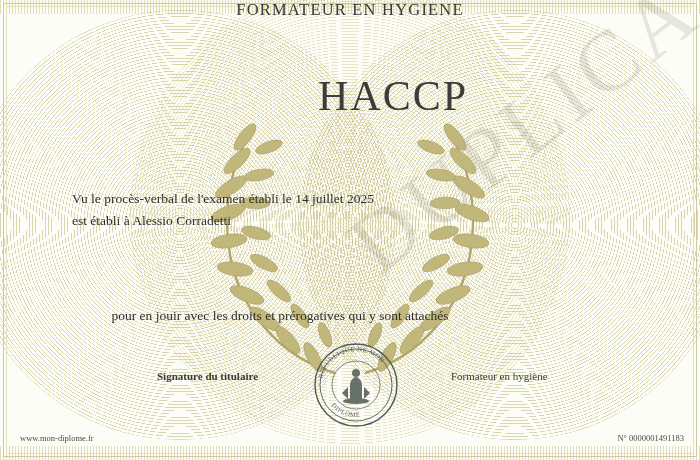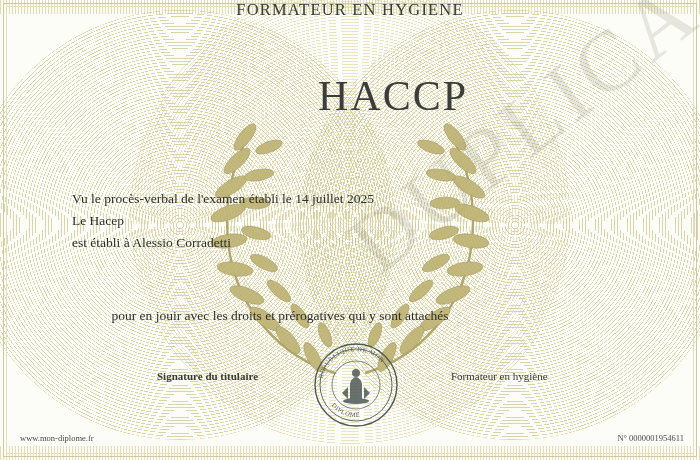--- a/index.html
+++ b/index.html
@@ -247,21 +247,20 @@
       </g>
     </g>
   </svg>
 
   <div class="title-top">FORMATEUR EN HYGIENE</div>
 
   <div class="main-title">HACCP</div>
 
   <div class="body-block">
     <div class="line">Vu le procès-verbal de l'examen établi le 14 juillet 2025</div>
-    <div class="line">Le Hacep</div>
     <div class="line">est établi à Alessio Corradetti</div>
   </div>
 
   <div class="enjoy-line">pour en jouir avec les droits et prérogatives qui y sont attachés</div>
 
   <div class="sig-left">Signature du titulaire</div>
   <div class="sig-right">Formateur en hygiène</div>
 
   <svg class="seal" viewBox="0 0 88 88">
     <defs>
@@ -280,15 +279,15 @@
     <g fill="#4f5a55" opacity="0.85">
       <ellipse cx="44" cy="60" rx="13" ry="3"></ellipse>
       <path d="M38 60 L38 44 C38 39 42 36 44 36 C46 36 50 39 50 44 L50 60 Z"></path>
       <circle cx="44" cy="32" r="4"></circle>
       <path d="M30 52 L36 46 L36 58 Z"></path>
       <path d="M58 52 L52 46 L52 58 Z"></path>
     </g>
   </svg>
 
   <div class="footer-left">www.mon-diplome.fr</div>
-  <div class="footer-right">N° 0000001954611</div>
+  <div class="footer-right">N° 0000001491183</div>
 
 </div>
 
 </body></html>

